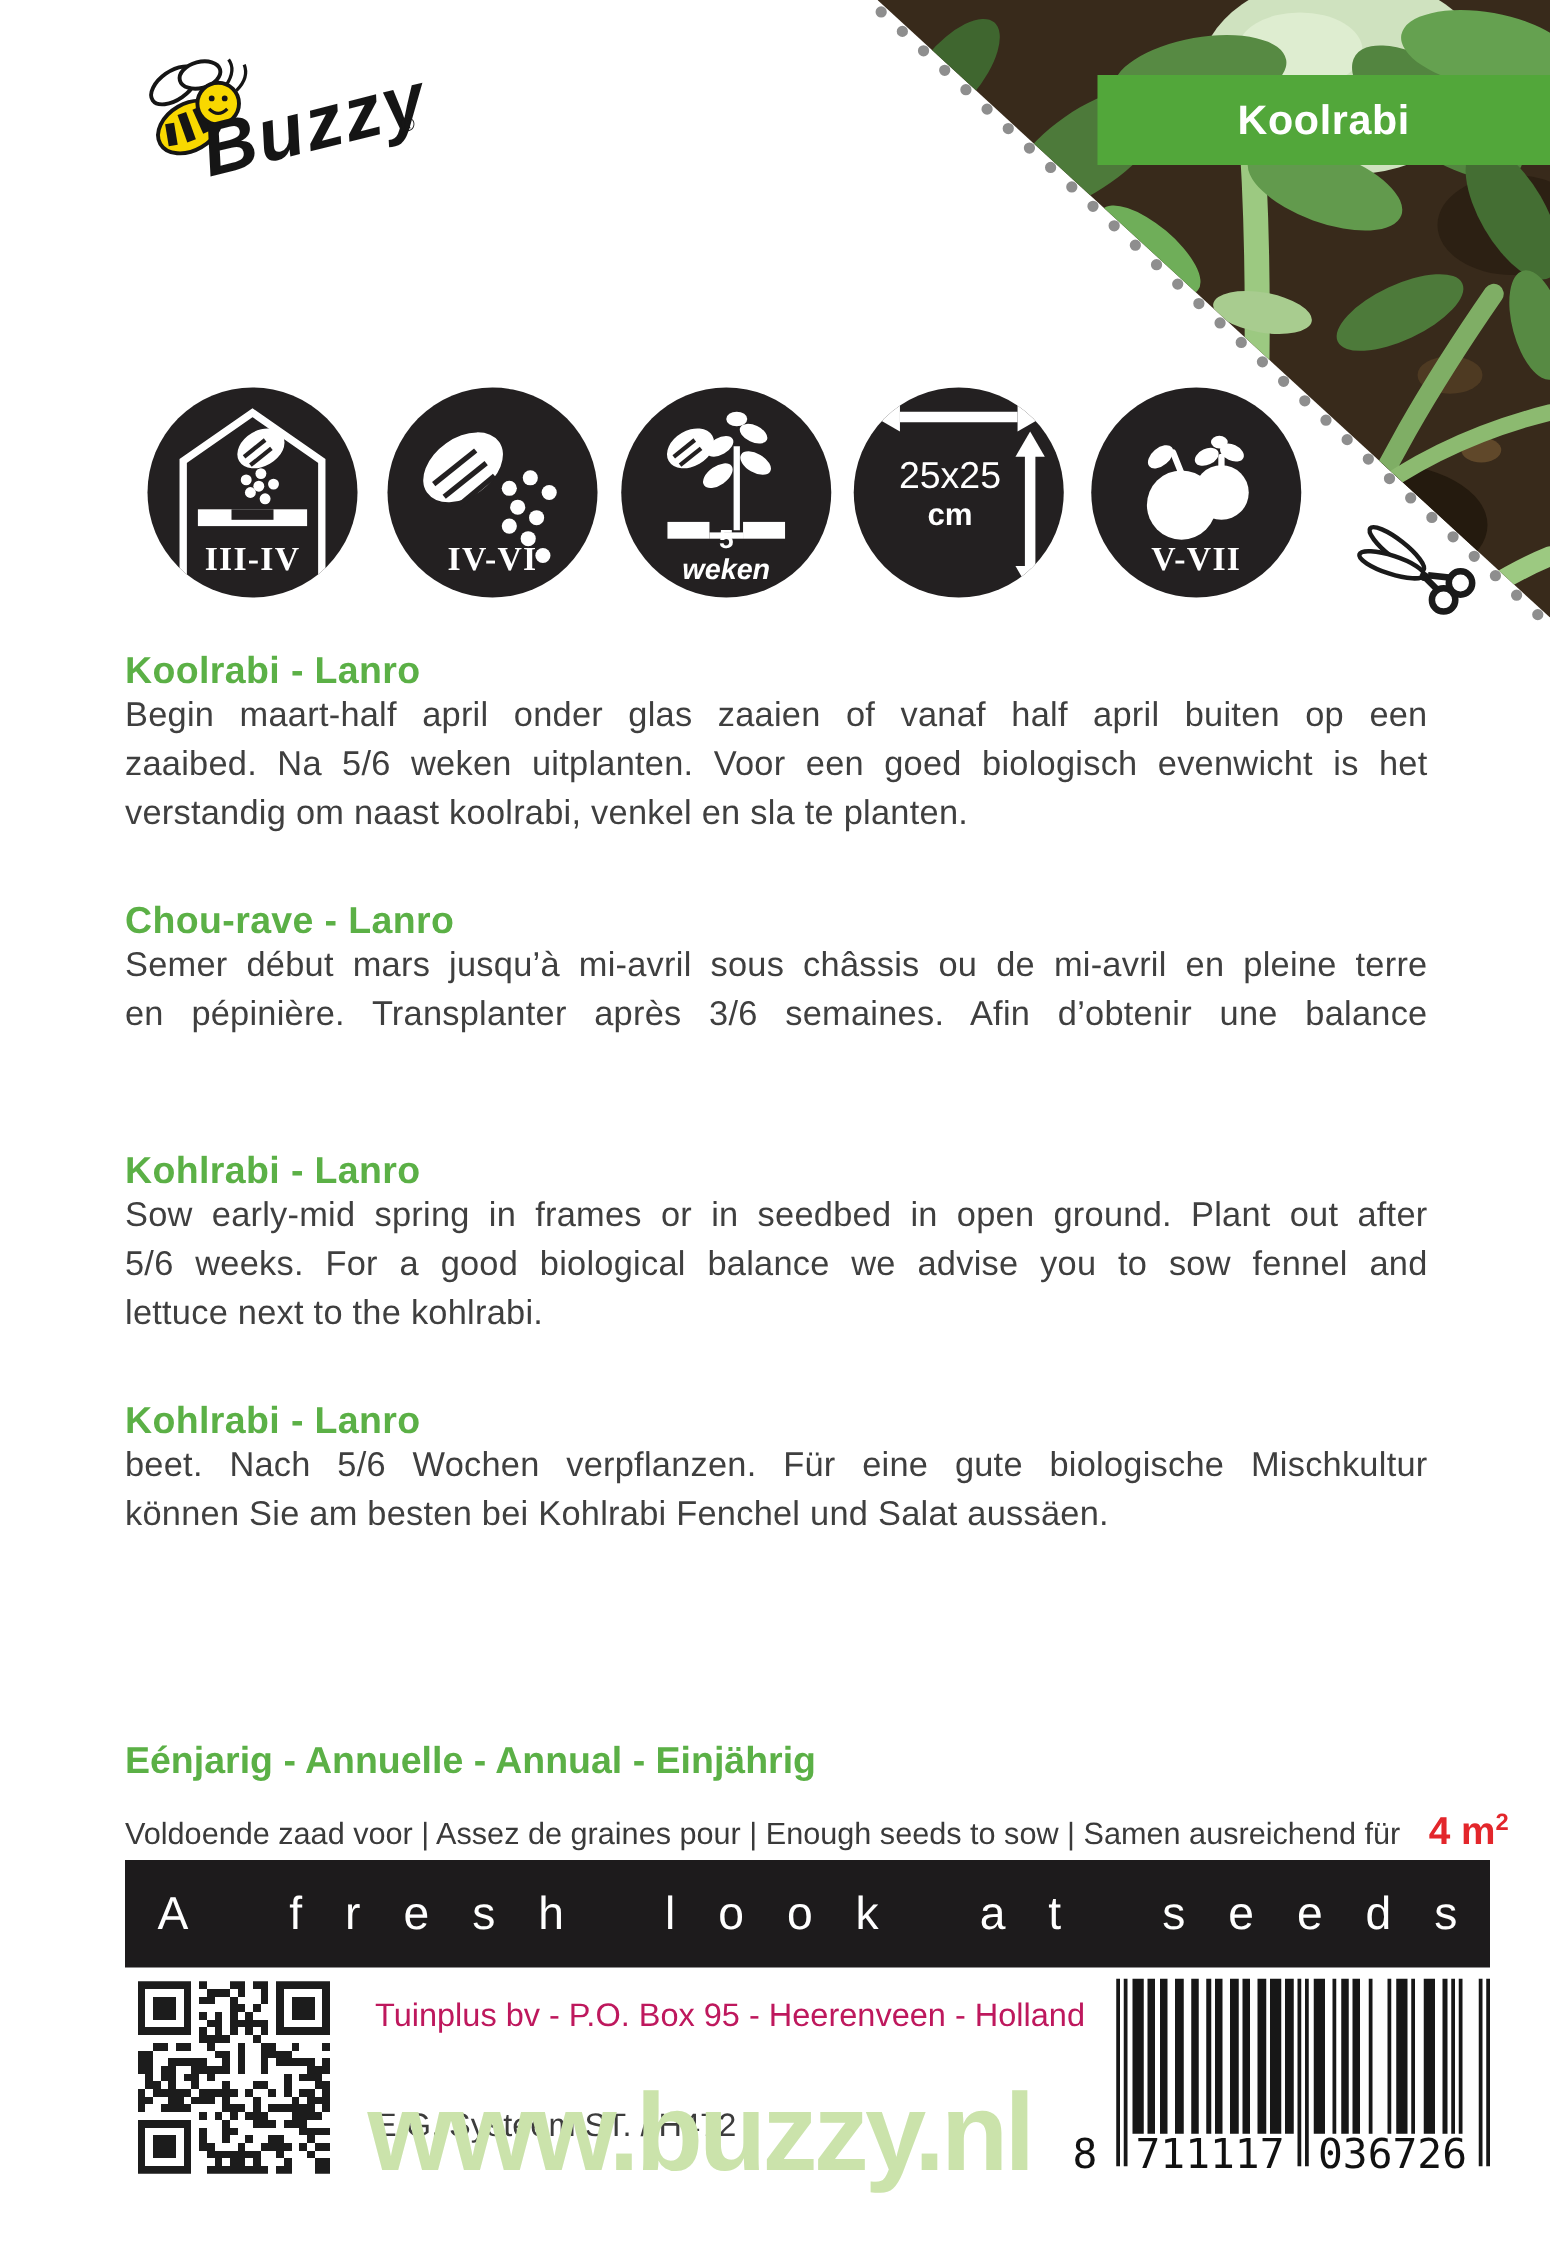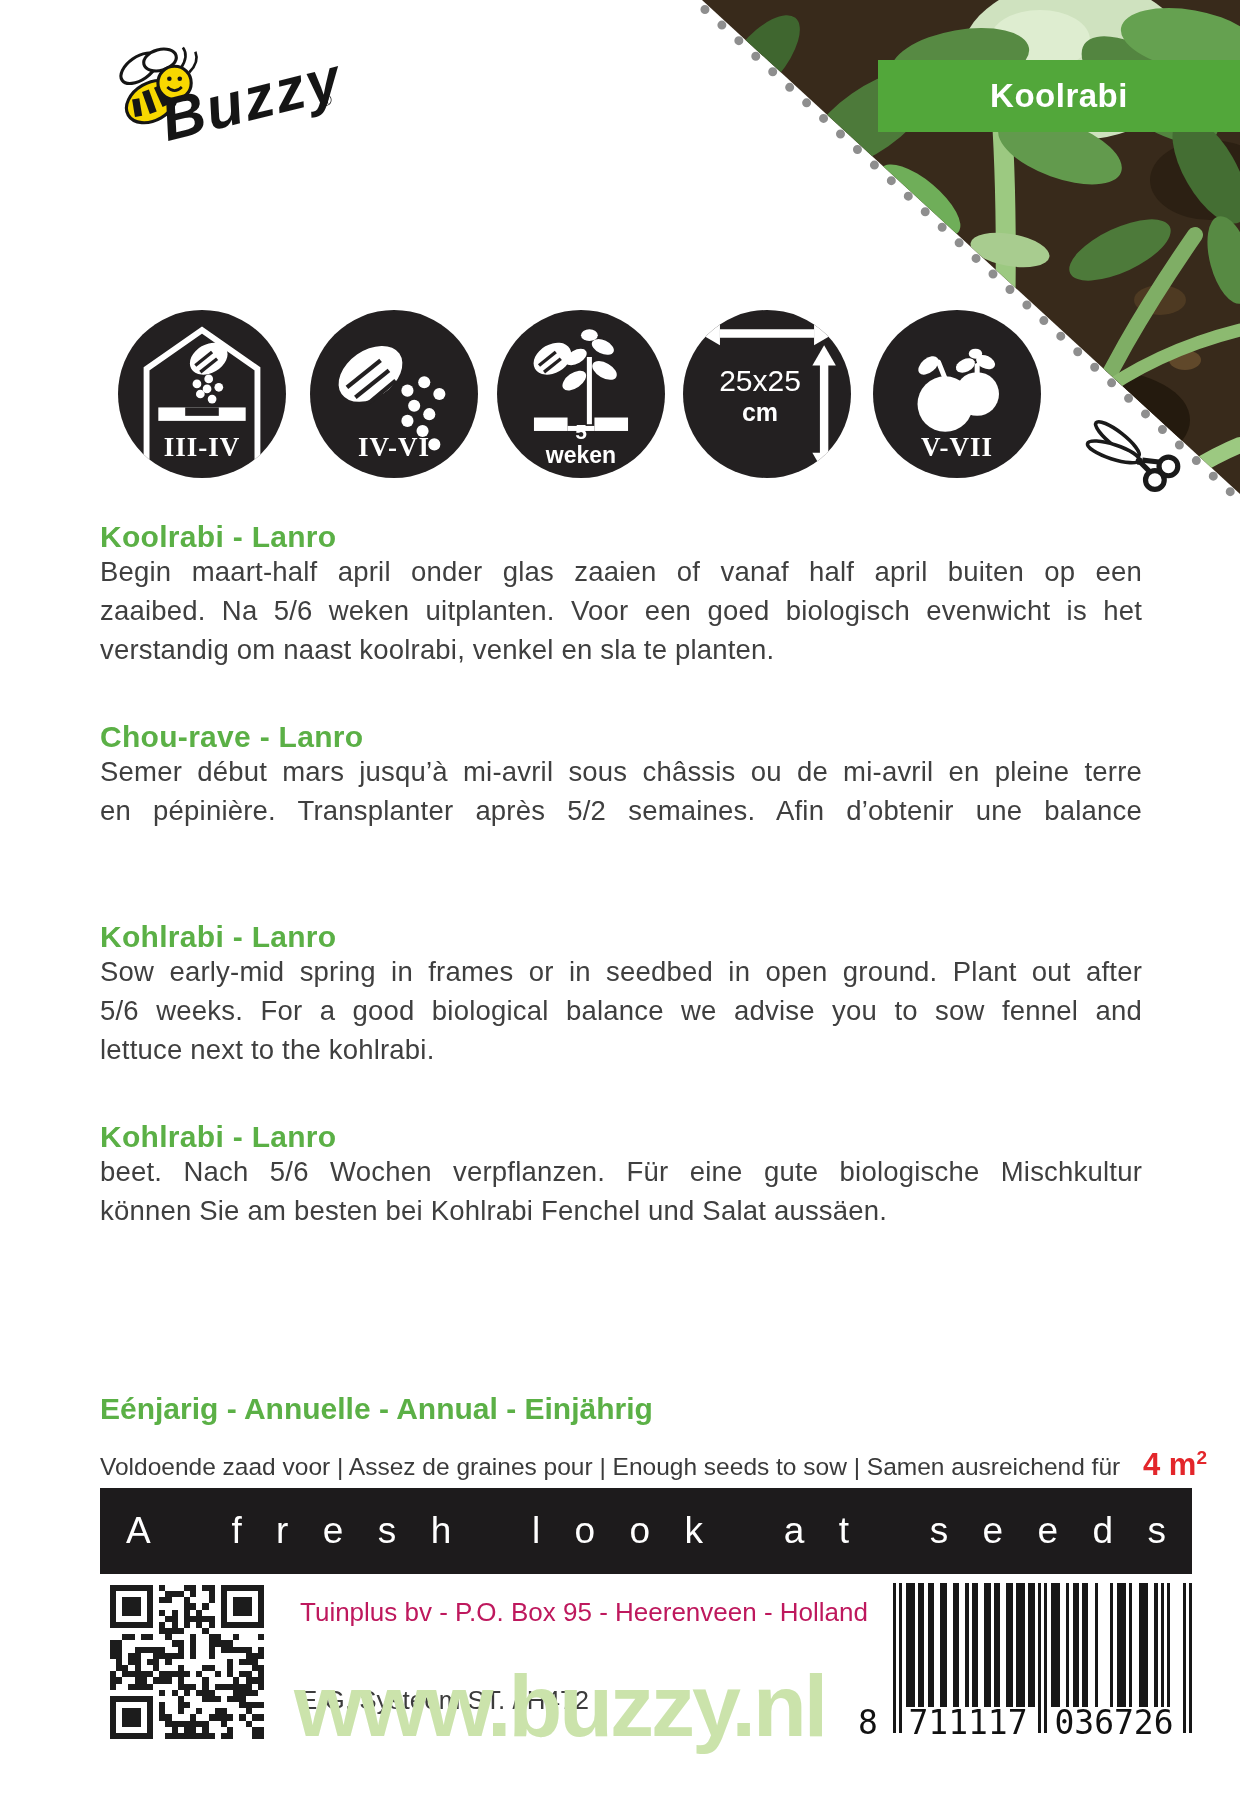--- a/index.html
+++ b/index.html
@@ -29,21 +29,21 @@
 
   
   .icon-circle{position:absolute;top:310px;width:168px;height:168px;border-radius:50%;
     background:#232021;overflow:hidden;}
   .icon-circle svg{position:absolute;left:0;top:0;width:168px;height:168px;}
   .icon-label{position:absolute;left:0;top:122px;width:100%;text-align:center;color:#fff;
     font-family:"Liberation Serif",serif;font-weight:700;font-size:27px;letter-spacing:1px;}
   .icon-label-sm{position:absolute;left:0;width:100%;text-align:center;color:#fff;
     font-weight:bold;font-size:21px;}
   .lbl-weeks-top{top:110px;}
-  .lbl-weeks-bot{top:132px;font-size:23px;}
+  .lbl-weeks-bot{top:132px;font-size:23px;font-style:italic;}
   .lbl-2525{position:absolute;left:0;top:54px;width:154px;text-align:center;color:#fff;
     font-weight:normal;font-size:30px;}
   .lbl-cm{position:absolute;left:0;top:88px;width:154px;text-align:center;color:#fff;
     font-weight:bold;font-size:25px;}
 
   
   .sec-head{position:absolute;left:100px;width:1042px;font-size:30px;font-weight:bold;
     color:#5bb046;letter-spacing:.3px;}
   .sec-par{position:absolute;left:100px;width:1042px;}
   .p-line{height:39px;font-size:27.5px;color:#3f3f3f;letter-spacing:.2px;}
@@ -273,21 +273,21 @@
 <div class="sec-head" style="top:520px" data-interactable="false">Koolrabi - Lanro</div>
 <div class="sec-par" style="top:556px" data-interactable="false">
     <div class="p-line just" data-interactable="false">Begin maart-half april onder glas zaaien of vanaf half april buiten op een</div>
     <div class="p-line just" data-interactable="false">zaaibed. Na 5/6 weken uitplanten. Voor een goed biologisch evenwicht is het</div>
     <div class="p-line" data-interactable="false">verstandig om naast koolrabi, venkel en sla te planten.</div>
   </div>
 
 <div class="sec-head" style="top:720px" data-interactable="false">Chou-rave - Lanro</div>
 <div class="sec-par" style="top:756px" data-interactable="false">
     <div class="p-line just" data-interactable="false">Semer début mars jusqu’à mi-avril sous châssis ou de mi-avril en pleine terre</div>
-    <div class="p-line just" data-interactable="false">en pépinière. Transplanter après 5/2 semaines. Afin d’obtenir une balance</div>
+    <div class="p-line just" data-interactable="false">en pépinière. Transplanter après 3/6 semaines. Afin d’obtenir une balance</div>
   </div>
 
 <div class="sec-head" style="top:920px" data-interactable="false">Kohlrabi - Lanro</div>
 <div class="sec-par" style="top:956px" data-interactable="false">
     <div class="p-line just" data-interactable="false">Sow early-mid spring in frames or in seedbed in open ground. Plant out after</div>
     <div class="p-line just" data-interactable="false">5/6 weeks. For a good biological balance we advise you to sow fennel and</div>
     <div class="p-line" data-interactable="false">lettuce next to the kohlrabi.</div>
   </div>
 
 <div class="sec-head" style="top:1120px" data-interactable="false">Kohlrabi - Lanro</div>

